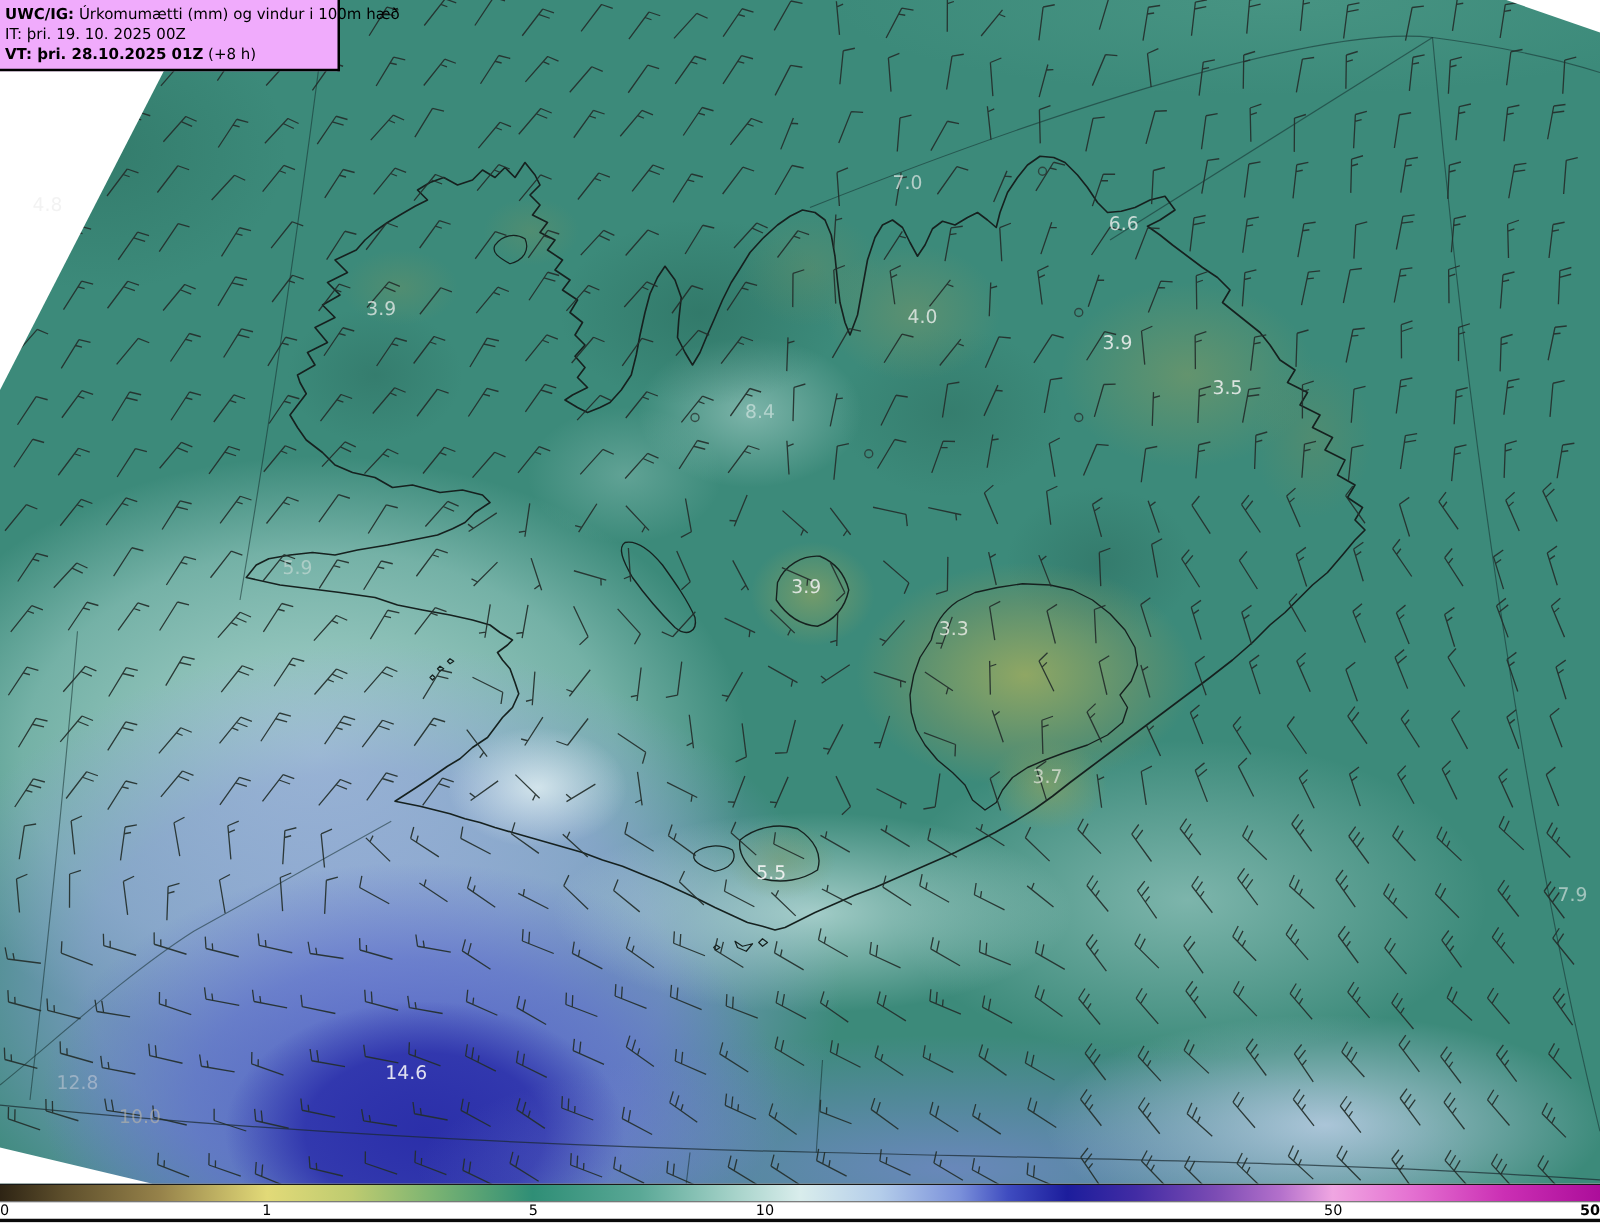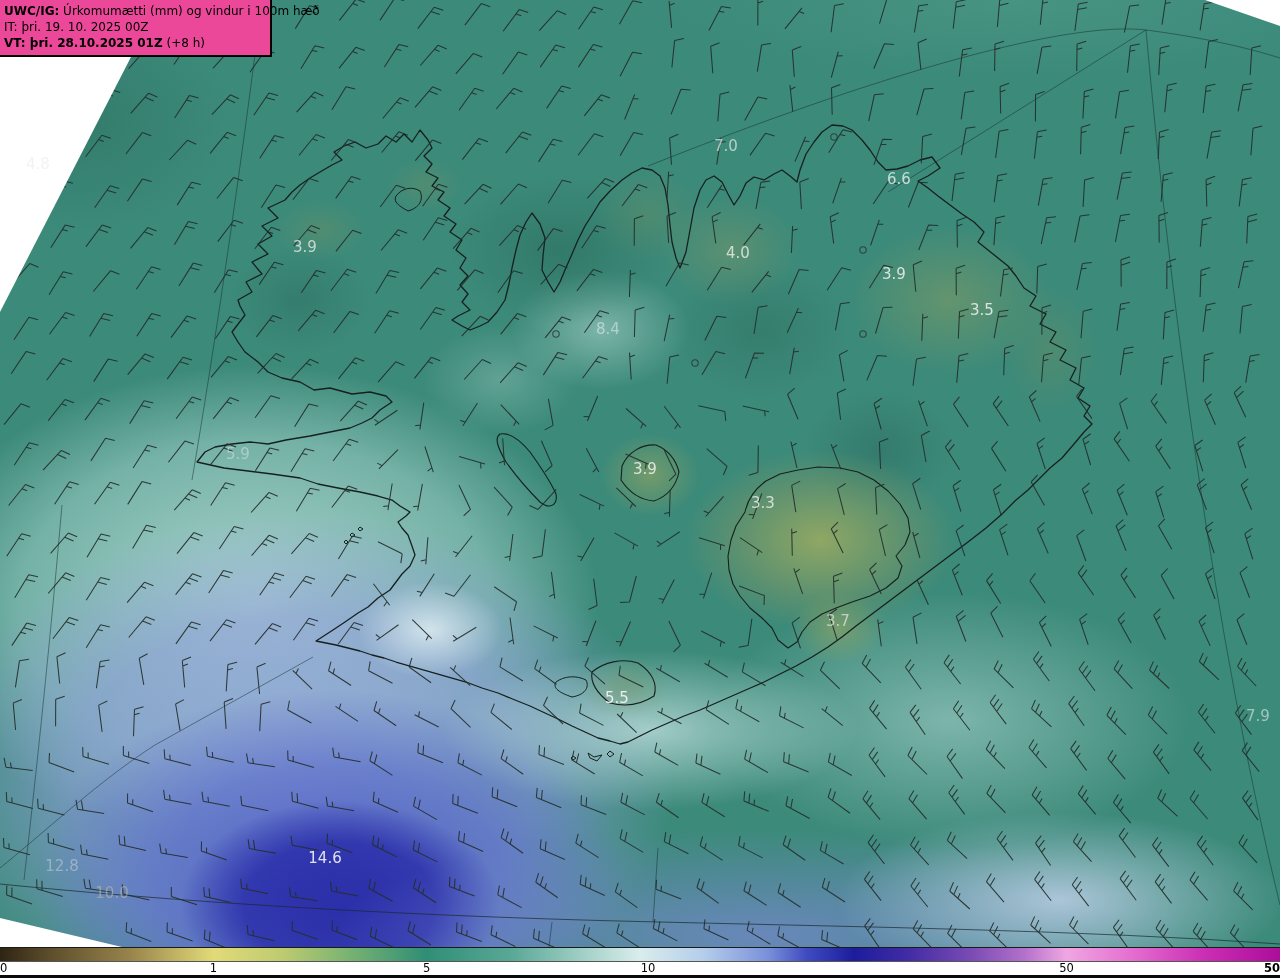--- a/index.html
+++ b/index.html
@@ -41,21 +41,21 @@
       radial-gradient(ellipse 200px 130px at 340px 905px, var(--precip-core) 0%, rgba(43,47,170,.85) 48%, rgba(0,0,0,0) 80%),
       radial-gradient(ellipse 390px 250px at 330px 880px, rgba(78,92,196,.95) 0%, rgba(92,110,202,.7) 45%, rgba(0,0,0,0) 76%),
       radial-gradient(ellipse 480px 340px at 300px 780px, var(--precip-mid) 0%, rgba(142,160,216,.65) 48%, rgba(0,0,0,0) 78%),
       radial-gradient(ellipse 430px 300px at 255px 605px, rgba(192,226,222,.85) 0%, rgba(172,216,210,.5) 55%, rgba(0,0,0,0) 80%),
       radial-gradient(ellipse 420px 90px at 1020px 0px,   rgba(96,170,150,.3) 0%, rgba(0,0,0,0) 85%),
       linear-gradient(var(--map-base), var(--map-base));
   }
   
   #title-box{
     position:absolute;left:0;top:0;width:262px;z-index:30;
-    background:#ec4899;border-right:2px solid #000;border-bottom:2px solid #000;
+    background:#f0abfc;border-right:2px solid #000;border-bottom:2px solid #000;
     padding:3px 4px 4px 4px;color:#000;
   }
   #title-box .tl{font-size:12px;line-height:16px;white-space:nowrap;}
   #title-box .b{font-weight:bold;}
   
   #colorbar{position:absolute;left:0;top:947px;width:1280px;height:31px;z-index:25;background:#fff;}
   #cb-grad{position:absolute;left:0;top:0;width:1280px;height:15px;border-top:1px solid #1a1a1a;border-bottom:1px solid #555;box-sizing:border-box;}
   #cb-ticks{position:absolute;left:0;top:15px;width:1280px;height:13px;background:#fff;}
   .cb-tick{position:absolute;top:0;font-size:11.5px;line-height:13px;color:#000;transform:translateX(-50%);}
   .cb-tick.first{transform:none;}
@@ -836,20 +836,20 @@
     <div class="tl">IT: þri. 19. 10. 2025 00Z</div>
     <div class="tl"><span class="b">VT: þri. 28.10.2025 01Z</span><span> (+8 h)</span></div>
   </div>
 
   <div id="colorbar">
     <div id="cb-grad" style="background: linear-gradient(to right, rgb(46, 36, 20) 0%, rgb(94, 79, 44) 4%, rgb(150, 130, 74) 10%, rgb(226, 218, 120) 16.7%, rgb(190, 203, 112) 22%, rgb(124, 180, 114) 27%, rgb(47, 142, 118) 33.3%, rgb(90, 168, 150) 40%, rgb(167, 211, 202) 46%, rgb(217, 237, 236) 50%, rgb(180, 205, 234) 55%, rgb(122, 144, 218) 60%, rgb(63, 76, 192) 63%, rgb(28, 29, 156) 66.7%, rgb(66, 44, 164) 71%, rgb(124, 76, 180) 76%, rgb(179, 112, 203) 80%, rgb(240, 166, 226) 83.3%, rgb(229, 115, 210) 88%, rgb(203, 47, 180) 94%, rgb(172, 13, 154) 100%);"></div>
     <div id="cb-ticks">
         <div class="cb-tick first" style="left: 0px;">0</div>
         <div class="cb-tick" style="left: 213.376px;">1</div>
         <div class="cb-tick" style="left: 426.624px;">5</div>
-        <div class="cb-tick" style="left: 648px; text-align: right;">10</div>
+        <div class="cb-tick" style="left: 612px; text-align: right;">10</div>
         <div class="cb-tick" style="left: 829px; margin-top: 46px;">15</div>
         <div class="cb-tick" style="left: 1066.62px;">50</div>
         <div class="cb-tick last" style="left: 1280px; font-weight: bold;">50</div>
       </div>
     <div id="cb-base"></div>
   </div>
 </div>
 
 </body></html>

